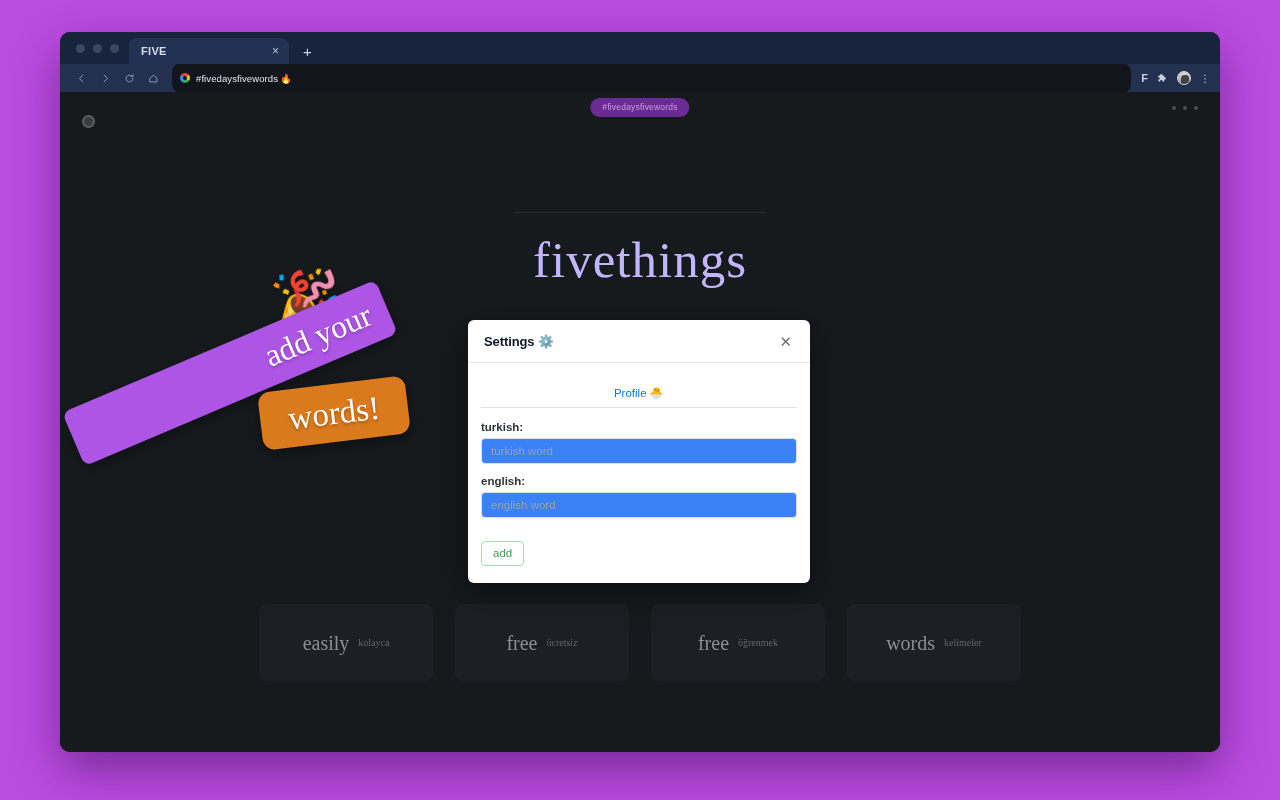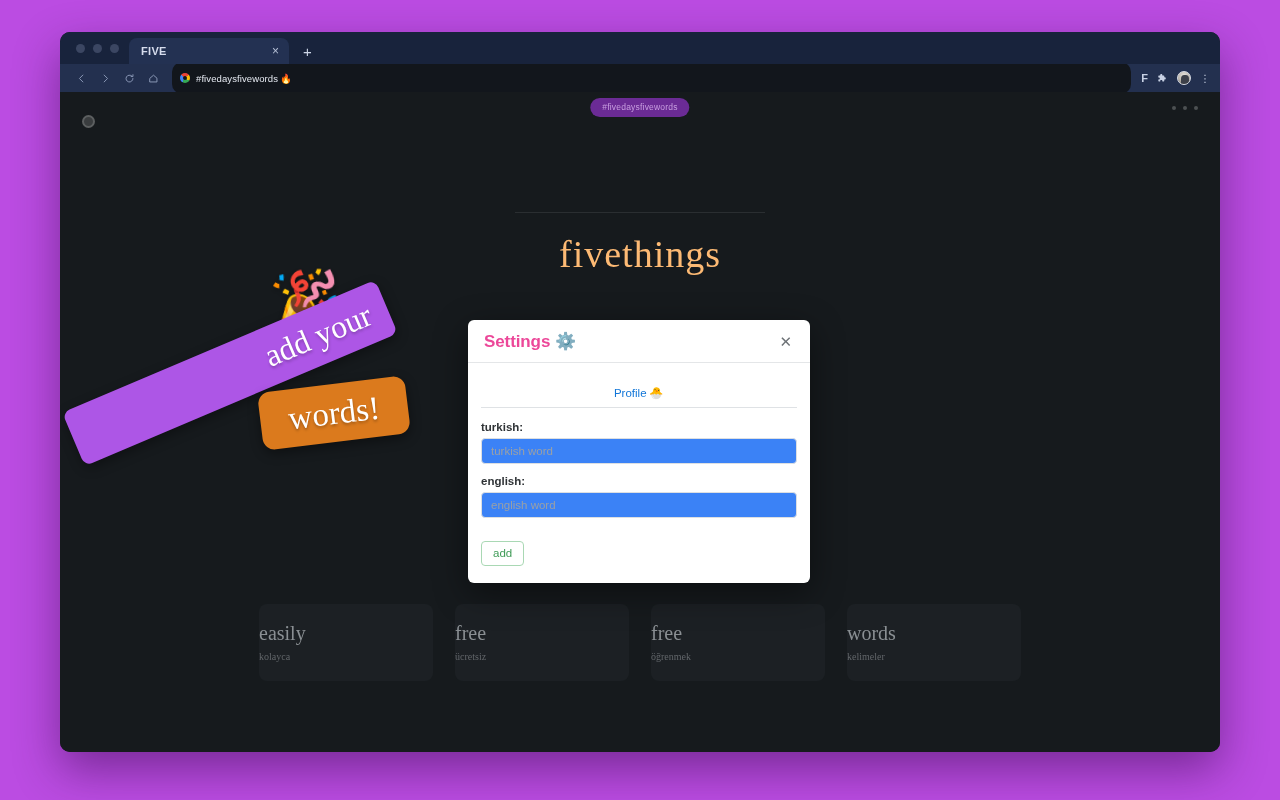--- a/index.html
+++ b/index.html
@@ -237,22 +237,22 @@
     text-align: center;
   }
   .hero-rule {
     width: 250px;
     height: 1px;
     background: #2a2e31;
     margin: 0 auto 22px;
   }
   .hero-title {
     font-family: "Liberation Serif", serif;
-    font-size: 38px;
-    color: #fdba74;
+    font-size: 51px;
+    color: #c4b5fd;
     letter-spacing: 1px;
     line-height: 1;
   }
 
   
   .sticker-group {
     position: absolute;
     left: 40px;
     top: 180px;
     width: 330px;
@@ -321,21 +321,21 @@
     display: flex;
     justify-content: center;
     gap: 22px;
   }
   .word-card {
     width: 174px;
     height: 77px;
     background: #1c2024;
     border-radius: 8px;
     display: flex;
-    flex-direction: column;
+    align-items: center;
     justify-content: center;
     gap: 9px;
   }
   .word-en {
     font-family: "Liberation Serif", serif;
     font-size: 20px;
     color: #8a8f93;
     line-height: 1;
   }
   .word-tr {
@@ -358,23 +358,23 @@
     z-index: 50;
   }
   .modal-header {
     height: 43px;
     display: flex;
     align-items: center;
     padding: 0 16px;
     border-bottom: 1px solid #e4e6e8;
   }
   .modal-title {
-    font-size: 17px;
+    font-size: 13px;
     font-weight: 700;
-    color: #ec4899;
+    color: #0f172a;
     flex: 1;
     letter-spacing: -0.1px;
   }
   .modal-close {
     font-size: 15px;
     color: #6d7276;
     line-height: 1;
     padding: 4px 2px;
   }
   .modal-body {

